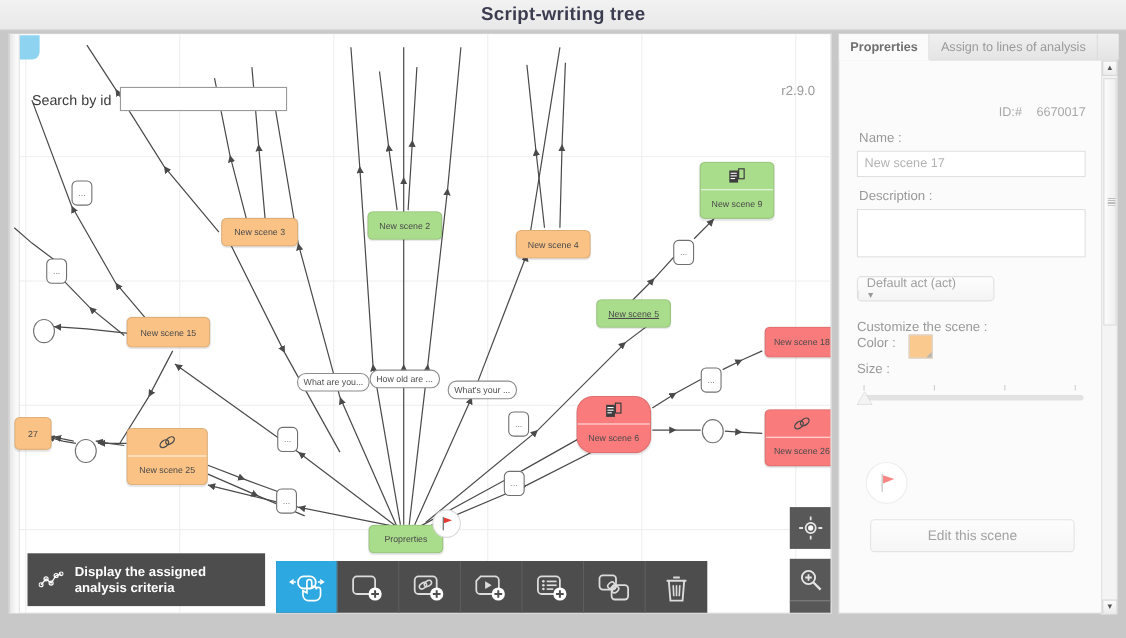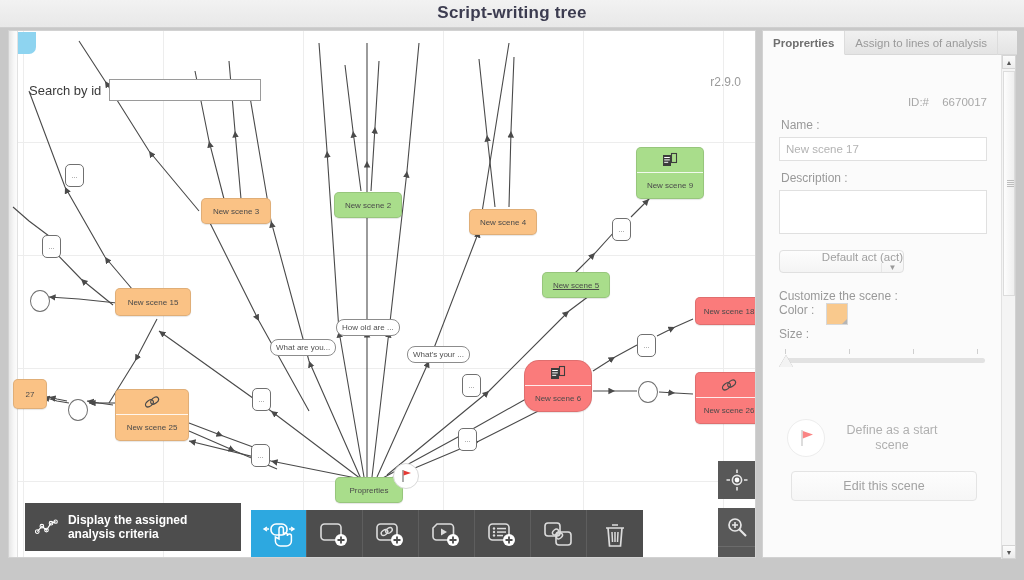--- a/index.html
+++ b/index.html
@@ -253,21 +253,21 @@
     font-size: 11.5px; color: #b3b3b3;
     padding: 4px 6px;
     font-family: "Liberation Sans", sans-serif;
   }
   #act-select {
     margin-top: 12px;
     width: 125px; height: 23px;
     border: 1px solid #e0e0e0;
     border-radius: 4px;
     background: linear-gradient(#fdfdfd,#f4f4f4);
-    display: flex; align-items: flex-end;
+    display: flex; align-items: flex-start;
     font-size: 11.5px; color: #a0a0a0;
     cursor: pointer;
     flex-direction: column;
   }
   #act-select .sv { padding-left: 8px; flex: 1; }
   #act-select .sarrow {
     width: 22px; height: 100%;
     border-left: 1px solid #e6e6e6;
     display: flex; align-items: center; justify-content: center;
     color: #999; font-size: 8px;
@@ -503,21 +503,21 @@
             </svg>
           </div>
           <div class="nlabel">New scene 25</div>
         </div>
         <div class="node" style="left: 326px; top: 446px; width: 68px; height: 26px; background: rgb(169, 221, 139);">
           <div class="nlabel">Proprerties</div>
         </div>
       </div>
     <div id="bubbles-layer">
         <div class="bubble" style="left: 261px; top: 308px;">What are you...</div>
-        <div class="bubble" style="left: 327px; top: 288px;">How old are ...</div>
+        <div class="bubble" style="left: 327px; top: 305px;">How old are ...</div>
         <div class="bubble" style="left: 398px; top: 315px;">What's your ...</div>
       </div>
     <div id="handles-layer">
         <div class="handle" style="left: 56px; top: 133px; width: 19px; height: 23px;">...</div>
         <div class="handle" style="left: 33px; top: 204px; width: 19px; height: 23px;">...</div>
         <div class="handle circle" style="left: 21px; top: 259px; width: 20px; height: 22px;"></div>
         <div class="handle circle" style="left: 59px; top: 368px; width: 20px; height: 22px;"></div>
         <div class="handle" style="left: 243px; top: 357px; width: 19px; height: 23px;">...</div>
         <div class="handle" style="left: 242px; top: 413px; width: 19px; height: 23px;">...</div>
         <div class="handle" style="left: 453px; top: 343px; width: 19px; height: 23px;">...</div>
@@ -687,21 +687,20 @@
         <div id="slider-thumb"></div>
       </div>
 
       <div id="start-scene-row">
         <span id="start-scene-circle">
           <svg width="20" height="20" viewBox="0 0 20 20">
             <path d="M6,2 L6,18" stroke="#cfcfcf" stroke-width="1.4" fill="none"></path>
             <path d="M6.8,3 L17,6.5 L6.8,10.6 z" fill="#fa8585"></path>
           </svg>
         </span>
-        <span id="start-scene-text">Define as a start scene</span>
       </div>
 
       <div id="edit-scene-btn">
         <span>Edit this scene</span>
       </div>
     </div>
 
     <div id="panel-scroll">
       <div class="sb-arrow" id="sb-arrow-up">▲</div>
       <div id="sb-thumb">

